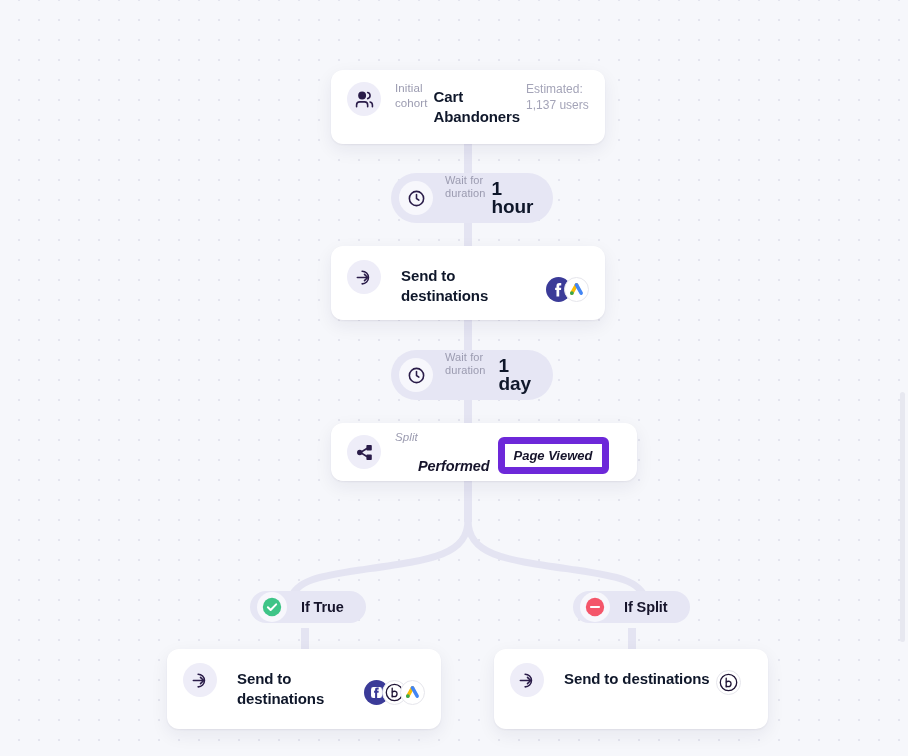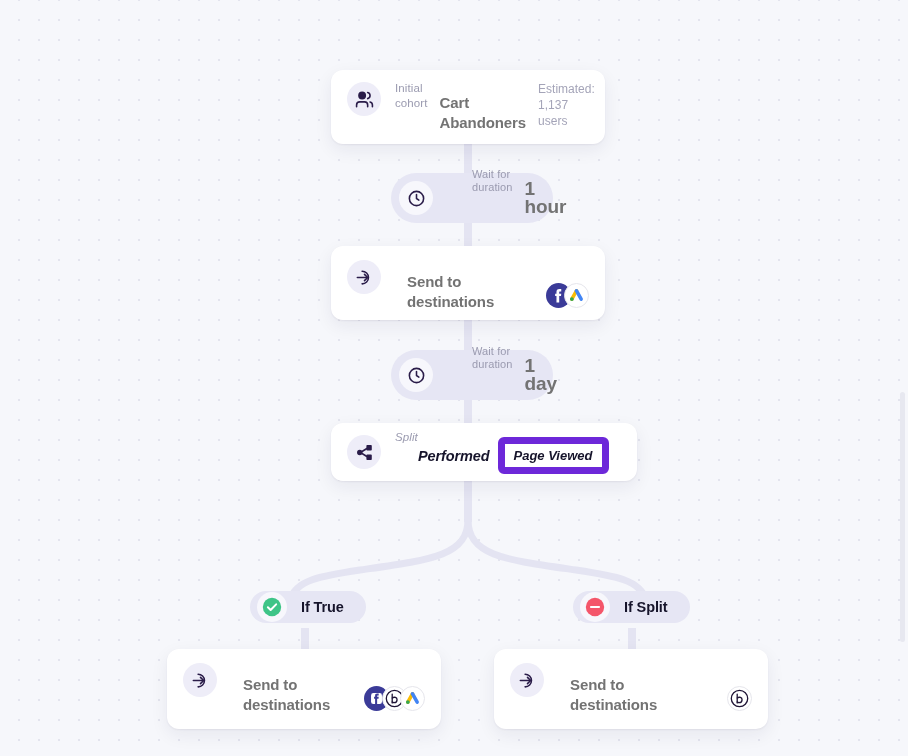--- a/index.html
+++ b/index.html
@@ -48,21 +48,20 @@
     align-items: flex-start;
     box-sizing: border-box;
   }
   .pill {
     position: absolute;
     background: #e6e6f4;
     border-radius: 999px;
     display: flex;
     align-items: center;
     box-sizing: border-box;
-    gap: 27px;
   }
 
   .icon-badge {
     width: 34px;
     height: 34px;
     border-radius: 50%;
     background: #eeedf8;
     display: flex;
     align-items: center;
     justify-content: center;
@@ -83,23 +82,23 @@
   .kicker {
     font-size: 11.5px;
     color: #9b9bb0;
     line-height: 15px;
     letter-spacing: .1px;
     margin: 0;
   }
   .title {
     font-size: 15px;
     font-weight: 700;
-    color: #737373;
+    color: #0f172a;
     line-height: 20px;
-    margin: 12px;
+    margin: 6px;
     letter-spacing: -.1px;
   }
   .subtle {
     font-size: 12px;
     color: #a4a4b8;
     line-height: 16px;
     margin: 0;
   }
 
   
@@ -135,21 +134,21 @@
     left: 331px; top: 423px;
     width: 306px; height: 58px;
     padding: 10px 16px;
     align-items: center;
     font-style: italic;
   }
   #node-split .node-body { margin-left: 14px; }
 
   .condition-row {
     display: flex;
-    align-items: center;
+    align-items: flex-end;
     gap: 8px;
     margin-top: 7px;
   }
   .condition-verb {
     font-size: 14.5px;
     font-weight: 700;
     color: #16142b;
     letter-spacing: -.1px;
   }
   .chip {

